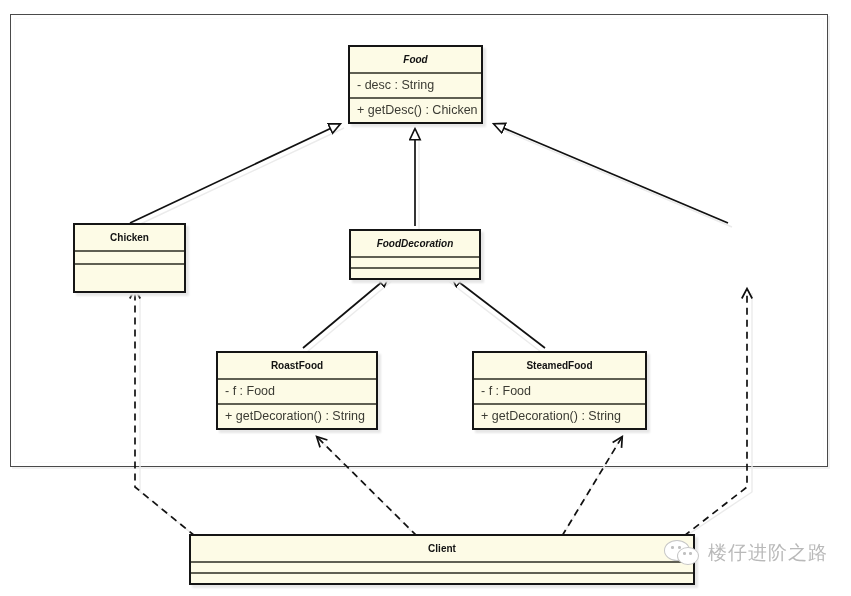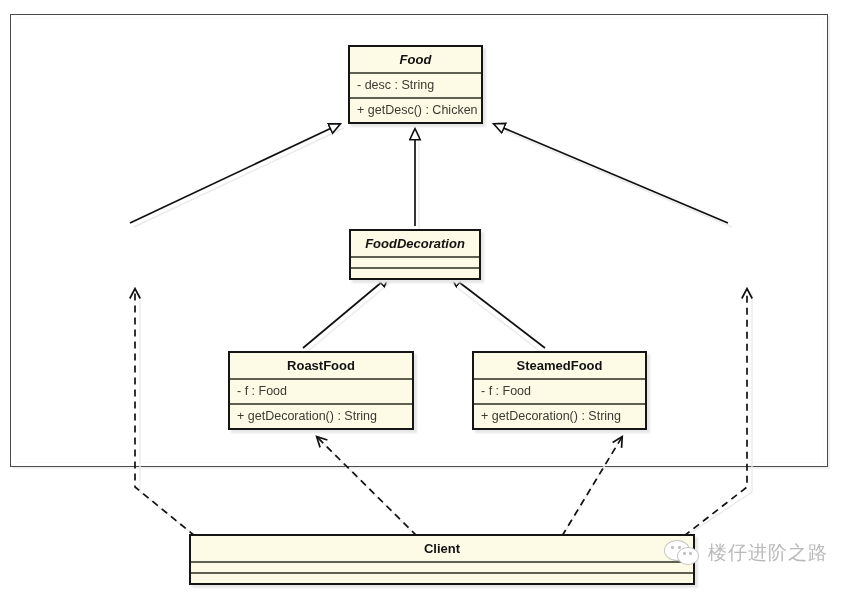--- a/index.html
+++ b/index.html
@@ -48,21 +48,21 @@
   .uml-class {
     position: absolute;
     background: #fdfbe3;
     border: 2px solid #151515;
     box-sizing: border-box;
     box-shadow: 3px 3px 2px 0 #e7e7e7;
     z-index: 5;
   }
   .uml-name {
     text-align: center;
-    font-size: 13px;
+    font-size: 10px;
     font-weight: bold;
     color: #121212;
     padding: 5px 4px 5px 4px;
     line-height: 15px;
     background: #fdfbe6;
     white-space: nowrap;
     overflow: hidden;
   }
   .uml-name.abstract {
     font-style: italic;
@@ -190,29 +190,34 @@
       <path d="M 684,536 L 747,487 L 747,289" marker-end="url(#open-arrow)"></path>
     </g>
   </svg>
 
   <div class="uml-class" style="left:348px; top:45px; width:135px;">
     <div class="uml-name abstract">Food</div>
     <div class="uml-compartment">- desc : String</div>
     <div class="uml-compartment">+ getDesc() : Chicken</div>
   </div>
 
+  <div class="uml-class" style="left:73px; top:223px; width:113px;">
+    <div class="uml-name">Chicken</div>
+    <div class="uml-compartment empty"></div>
+    <div class="uml-compartment empty-tall"></div>
+  </div>
 
   <div class="uml-class" style="left:349px; top:229px; width:132px;">
     <div class="uml-name abstract">FoodDecoration</div>
     <div class="uml-compartment thin"></div>
     <div class="uml-compartment thin"></div>
   </div>
 
 
-  <div class="uml-class" style="left:216px; top:351px; width:186px;margin-left:12px;">
+  <div class="uml-class" style="left:216px; top:351px; width:162px;">
     <div class="uml-name">RoastFood</div>
     <div class="uml-compartment">- f : Food</div>
     <div class="uml-compartment">+ getDecoration() : String</div>
   </div>
 
   <div class="uml-class" style="left:472px; top:351px; width:175px;">
     <div class="uml-name">SteamedFood</div>
     <div class="uml-compartment">- f : Food</div>
     <div class="uml-compartment">+ getDecoration() : String</div>
   </div>

